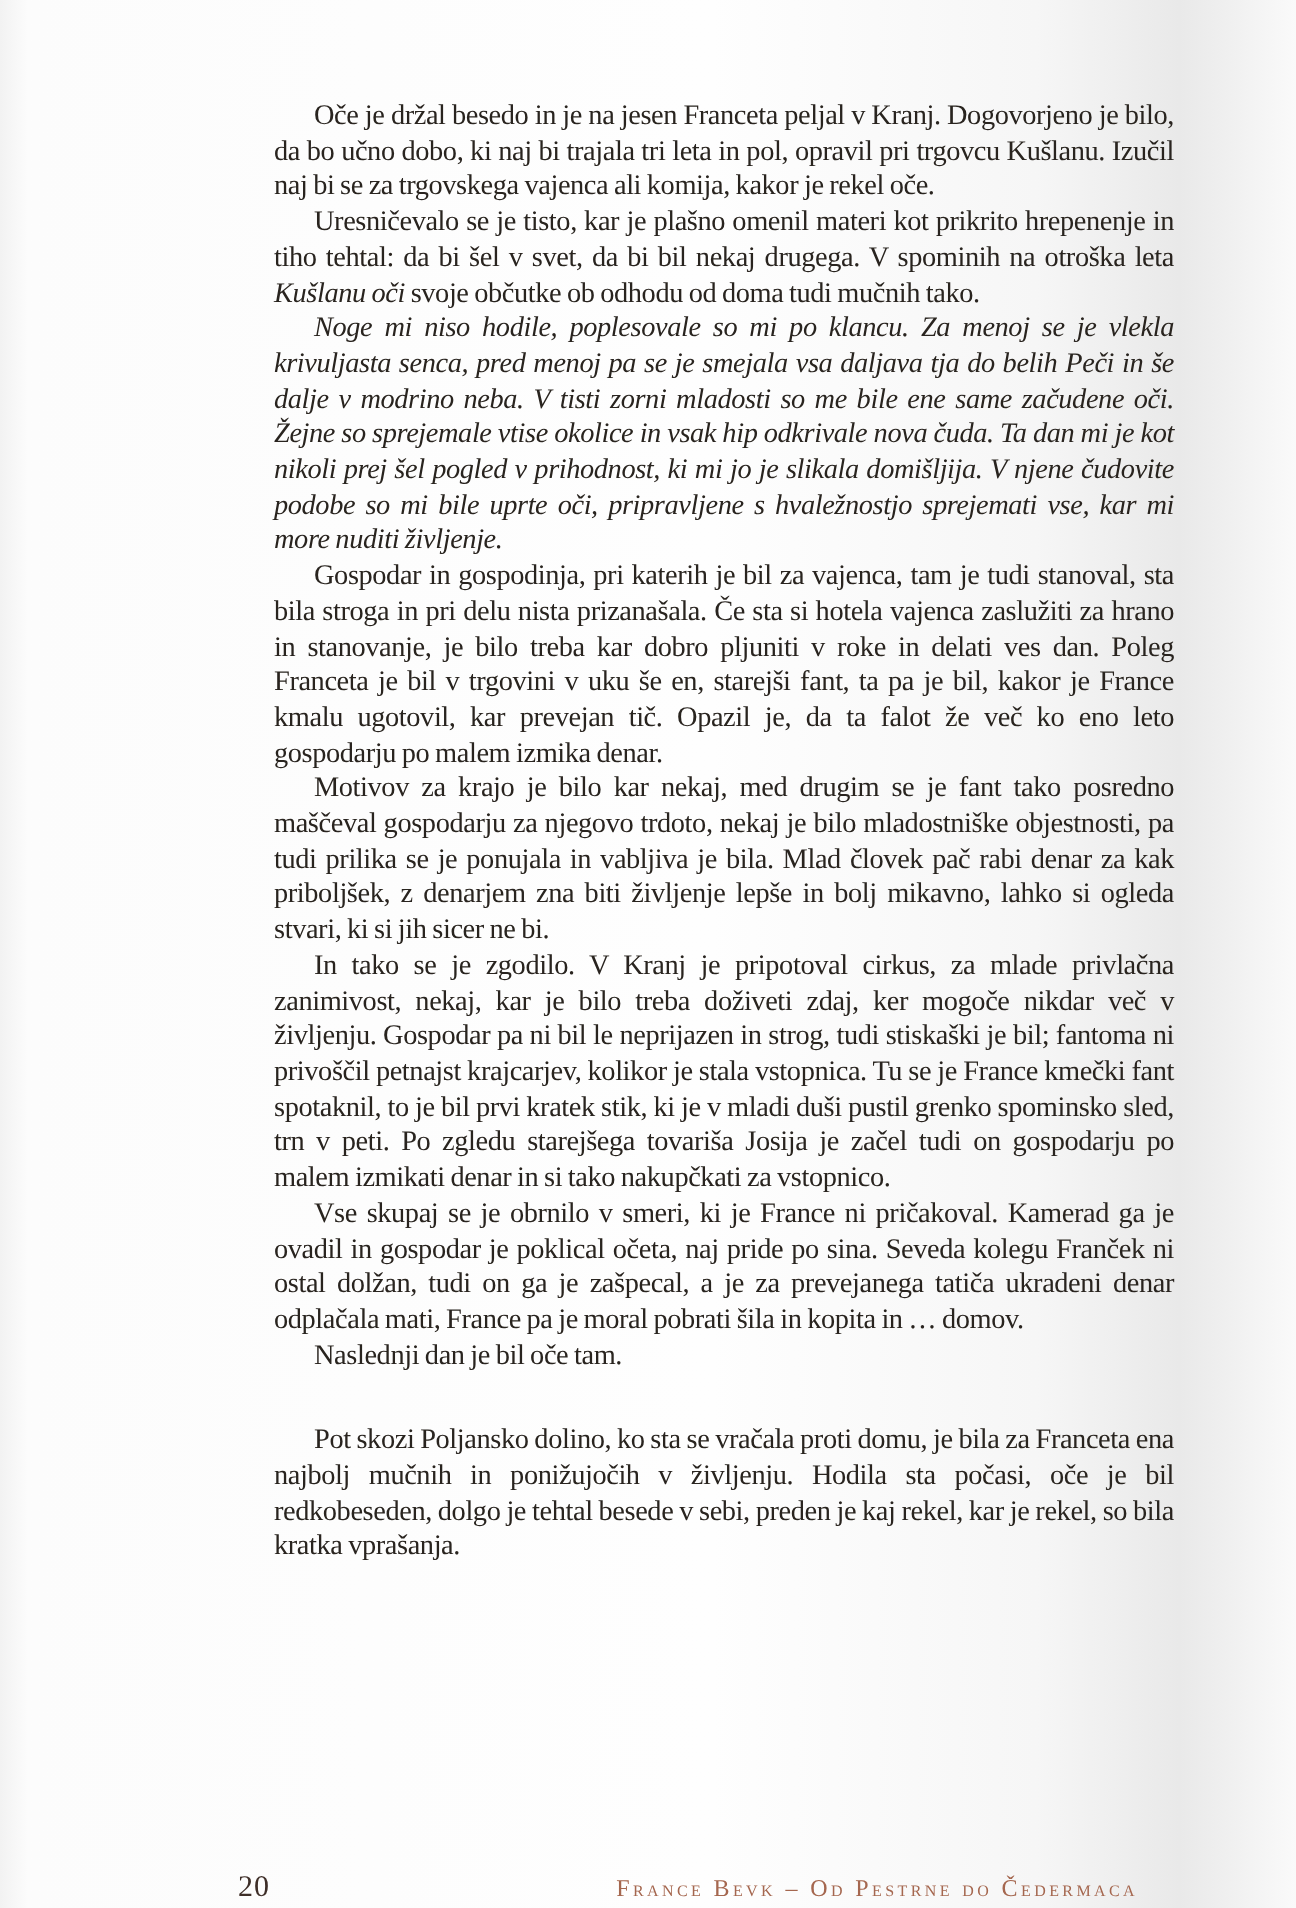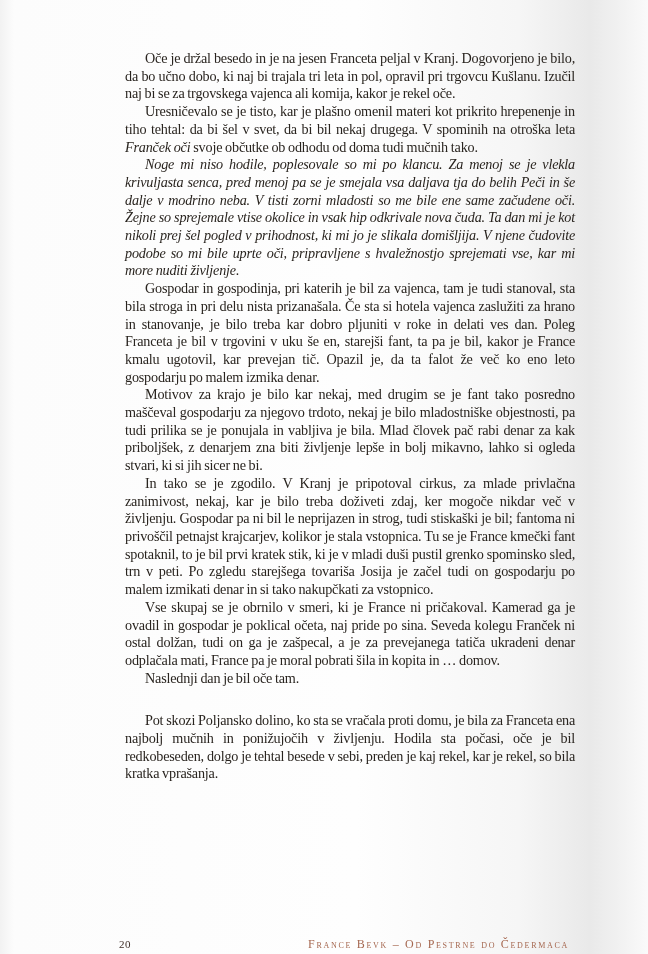--- a/index.html
+++ b/index.html
@@ -7,53 +7,53 @@
     position:relative;
     width:648px;height:954px;
     overflow:hidden;
     background:linear-gradient(90deg,
       #f2f2f2 0px, #fcfcfc 14px, #fefefe 55%,
       #f6f6f6 80%, #e9e9e9 91%, #f0f0f0 95%, #fafafa 100%);
     font-family:"Liberation Serif", serif;
   }
   .text-block{
     position:absolute;
-    left:125px;top:50px;width:450px;
+    left:137px;top:50px;width:450px;
     font-size:14.2px;line-height:17.7px;
     letter-spacing:-0.2px;word-spacing:-0.5px;
     color:#29241f;
     text-align:justify;
   }
   .para{margin:0;text-indent:20px;}
   .para.space-before{margin-top:25px;}
   .para em{font-style:italic;}
   .footer{
     position:absolute;
     left:119px;right:79px;top:905px;
     display:flex;justify-content:space-between;align-items:baseline;
   }
   .pagenum{
-    font-size:11px;color:#3e2e28;letter-spacing:0.5px;text-align:right;
+    font-size:15px;color:#3e2e28;letter-spacing:0.5px;text-align:right;
   }
   .booktitle{
     font-size:12px;
     font-variant:small-caps;
     letter-spacing:1.7px;
     color:#a5674f;
     white-space:nowrap;
     margin-top:32px;
   }
 </style>
 </head>
 <body>
 
 <div class="page">
   <div class="text-block">
       <p class="para"><span>Oče je držal besedo in je na jesen Franceta peljal v Kranj. Dogovorjeno je bilo, da bo učno dobo, ki naj bi trajala tri leta in pol, opravil pri trgovcu Kušlanu. Izučil naj bi se za trgovskega vajenca ali komija, kakor je rekel oče.</span></p>
-      <p class="para"><span>Uresničevalo se je tisto, kar je plašno omenil materi kot prikrito hrepenenje in tiho tehtal: da bi šel v svet, da bi bil nekaj drugega. V spominih na otroška leta </span><em>Franček oči</em><span> svoje občutke ob odhodu od doma tudi mučnih tako.</span></p>
+      <p class="para"><span>Uresničevalo se je tisto, kar je plašno omenil materi kot prikrito hrepenenje in tiho tehtal: da bi šel v svet, da bi bil nekaj drugega. V spominih na otroška leta </span><em>Kušlanu oči</em><span> svoje občutke ob odhodu od doma tudi mučnih tako.</span></p>
       <p class="para"><em>Noge mi niso hodile, poplesovale so mi po klancu. Za menoj se je vlekla krivuljasta senca, pred menoj pa se je smejala vsa daljava tja do belih Peči in še dalje v modrino neba. V tisti zorni mladosti so me bile ene same začudene oči. Žejne so sprejemale vtise okolice in vsak hip odkrivale nova čuda. Ta dan mi je kot nikoli prej šel pogled v prihodnost, ki mi jo je slikala domišljija. V njene čudovite podobe so mi bile uprte oči, pripravljene s hvaležnostjo sprejemati vse, kar mi more nuditi življenje.</em></p>
       <p class="para"><span>Gospodar in gospodinja, pri katerih je bil za vajenca, tam je tudi stanoval, sta bila stroga in pri delu nista prizanašala. Če sta si hotela vajenca zaslužiti za hrano in stanovanje, je bilo treba kar dobro pljuniti v roke in delati ves dan. Poleg Franceta je bil v trgovini v uku še en, starejši fant, ta pa je bil, kakor je France kmalu ugotovil, kar prevejan tič. Opazil je, da ta falot že več ko eno leto gospodarju po malem izmika denar.</span></p>
       <p class="para"><span>Motivov za krajo je bilo kar nekaj, med drugim se je fant tako posredno maščeval gospodarju za njegovo trdoto, nekaj je bilo mladostniške objestnosti, pa tudi prilika se je ponujala in vabljiva je bila. Mlad človek pač rabi denar za kak priboljšek, z denarjem zna biti življenje lepše in bolj mikavno, lahko si ogleda stvari, ki si jih sicer ne bi.</span></p>
       <p class="para"><span>In tako se je zgodilo. V Kranj je pripotoval cirkus, za mlade privlačna zanimivost, nekaj, kar je bilo treba doživeti zdaj, ker mogoče nikdar več v življenju. Gospodar pa ni bil le neprijazen in strog, tudi stiskaški je bil; fantoma ni privoščil petnajst krajcarjev, kolikor je stala vstopnica. Tu se je France kmečki fant spotaknil, to je bil prvi kratek stik, ki je v mladi duši pustil grenko spominsko sled, trn v peti. Po zgledu starejšega tovariša Josija je začel tudi on gospodarju po malem izmikati denar in si tako nakupčkati za vstopnico.</span></p>
       <p class="para"><span>Vse skupaj se je obrnilo v smeri, ki je France ni pričakoval. Kamerad ga je ovadil in gospodar je poklical očeta, naj pride po sina. Seveda kolegu Franček ni ostal dolžan, tudi on ga je zašpecal, a je za prevejanega tatiča ukradeni denar odplačala mati, France pa je moral pobrati šila in kopita in … domov.</span></p>
       <p class="para"><span>Naslednji dan je bil oče tam.</span></p>
       <p class="para space-before"><span>Pot skozi Poljansko dolino, ko sta se vračala proti domu, je bila za Franceta ena najbolj mučnih in ponižujočih v življenju. Hodila sta počasi, oče je bil redkobeseden, dolgo je tehtal besede v sebi, preden je kaj rekel, kar je rekel, so bila kratka vprašanja.</span></p>
     </div>
   <div class="footer">
     <span class="pagenum">20</span>

